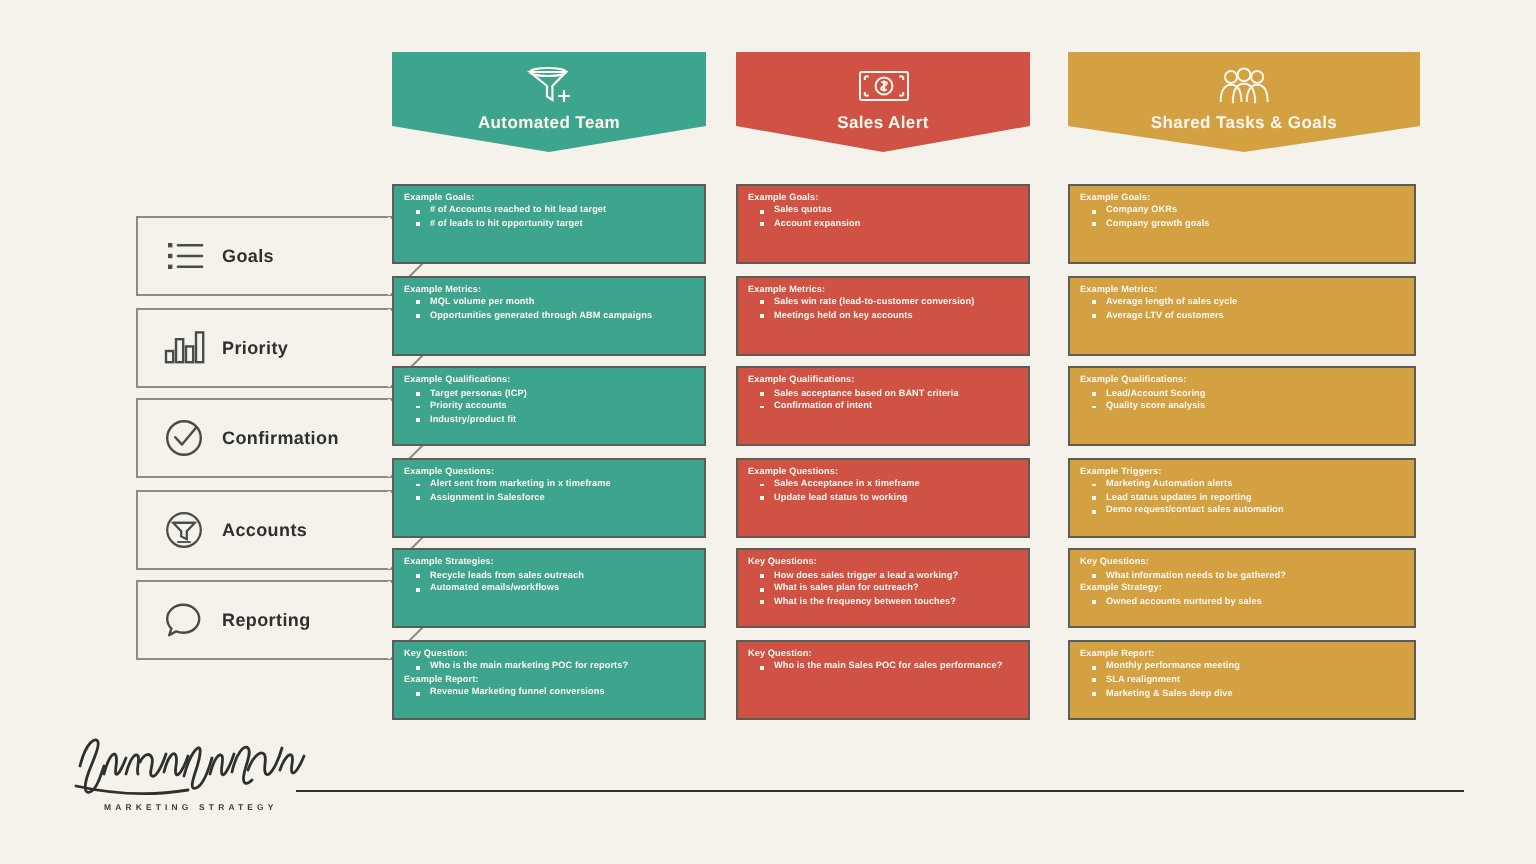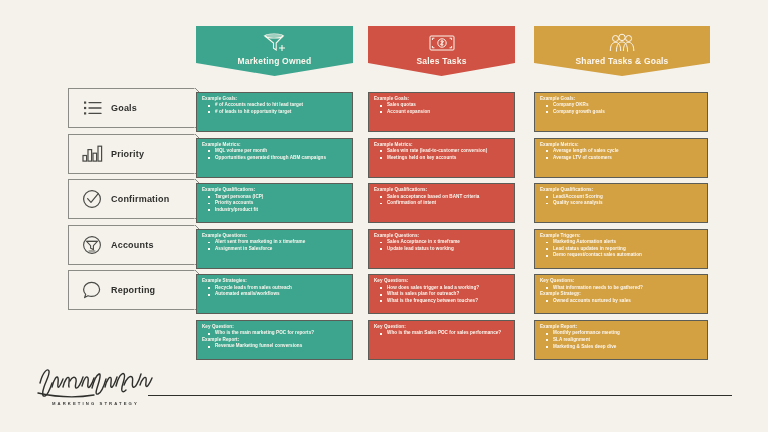--- a/index.html
+++ b/index.html
@@ -23,21 +23,21 @@
   }
   .col-head .ch-icon{height:24px;display:flex;align-items:center;justify-content:center;}
   .col-head .ch-label{
     font-size:8.5px;font-weight:700;letter-spacing:.2px;margin-top:1px;
   }
   #head-0{left:0;width:157px;background:#3da58e;}
   #head-1{left:172px;width:147px;background:#cf5244;}
   #head-2{left:338px;width:176px;background:#d3a042;}
 
   
-  .stages{position:absolute;left:68px;top:88px;width:136px;}
+  .stages{position:absolute;left:68px;top:108px;width:136px;}
   .stage{
     position:relative;height:40px;margin-bottom:5.6px;
     display:flex;align-items:center;
   }
   .stage-body{
     position:absolute;left:0;top:0;width:128px;height:40px;
     background:#f5f2ec;
     border:1px solid #8c8c86;
     box-sizing:border-box;
     border-right:none;
@@ -101,33 +101,33 @@
   <div class="headers">
 
     <div class="col-head" id="head-0">
       <span class="ch-icon">
         <svg width="26" height="22" viewBox="0 0 26 22" fill="none" stroke="#fdf7ee" stroke-width="1.1">
           <path d="M3 4 L21 4 L14.2 11 L14.2 18 L11.5 16.2 L11.5 11 Z"></path>
           <ellipse cx="12" cy="4" rx="9" ry="2"></ellipse>
           <path d="M20 13 L20 19 M17 16 L23 16"></path>
         </svg>
       </span>
-      <span class="ch-label">Marketing Owned</span>
+      <span class="ch-label">Automated Team</span>
     </div>
 
     <div class="col-head" id="head-1">
       <span class="ch-icon">
         <svg width="28" height="20" viewBox="0 0 28 20" fill="none" stroke="#fdf7ee" stroke-width="1">
           <rect x="2" y="3" width="24" height="14" rx="1"></rect>
           <circle cx="14" cy="10" r="4.2"></circle>
           <path d="M14 7.2 L14 12.8 M12.6 8.4 Q14 7.4 15.4 8.4 Q15.4 9.6 14 10 Q12.6 10.4 12.6 11.6 Q14 12.6 15.4 11.6"></path>
           <path d="M4.4 5.2 L6.4 5.2 M4.4 5.2 L4.4 7 M23.6 5.2 L21.6 5.2 M23.6 5.2 L23.6 7 M4.4 14.8 L6.4 14.8 M4.4 14.8 L4.4 13 M23.6 14.8 L21.6 14.8 M23.6 14.8 L23.6 13"></path>
         </svg>
       </span>
-      <span class="ch-label">Sales Tasks</span>
+      <span class="ch-label">Sales Alert</span>
     </div>
 
     <div class="col-head" id="head-2">
       <span class="ch-icon">
         <svg width="30" height="21" viewBox="0 0 30 21" fill="none" stroke="#fdf7ee" stroke-width="1">
           <circle cx="8.5" cy="5.5" r="3"></circle>
           <path d="M3.3 18 C3.3 11.8 5.6 9.4 8.5 9.4 C11.4 9.4 13.7 11.8 13.7 18"></path>
           <circle cx="15" cy="4.4" r="3.2"></circle>
           <path d="M9.4 18.6 C9.4 11.6 11.9 8.9 15 8.9 C18.1 8.9 20.6 11.6 20.6 18.6"></path>
           <circle cx="21.6" cy="5.5" r="3"></circle>

